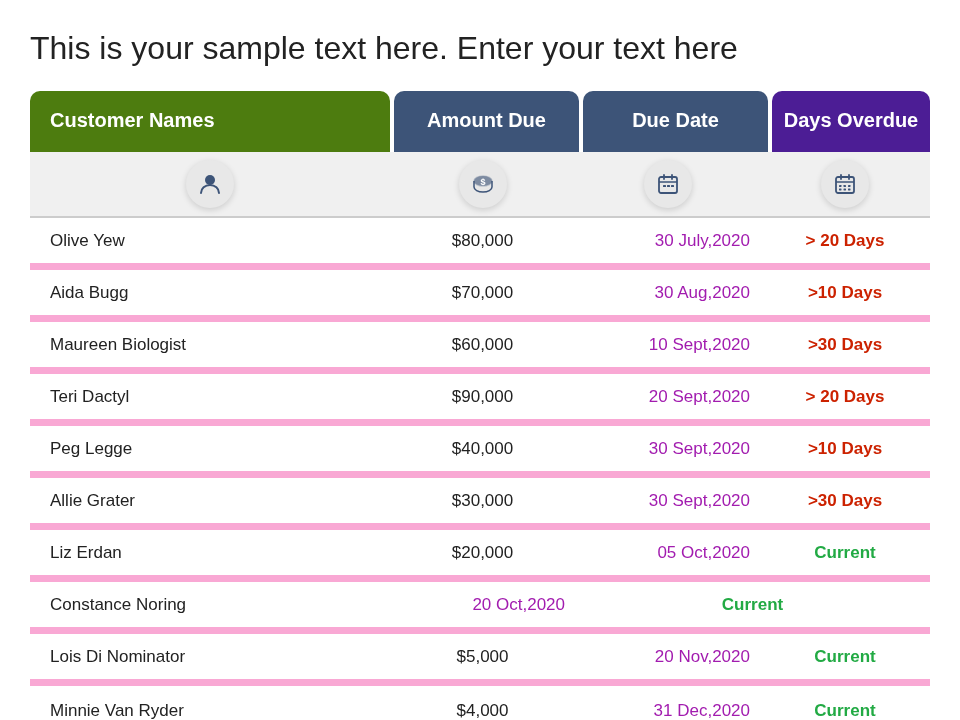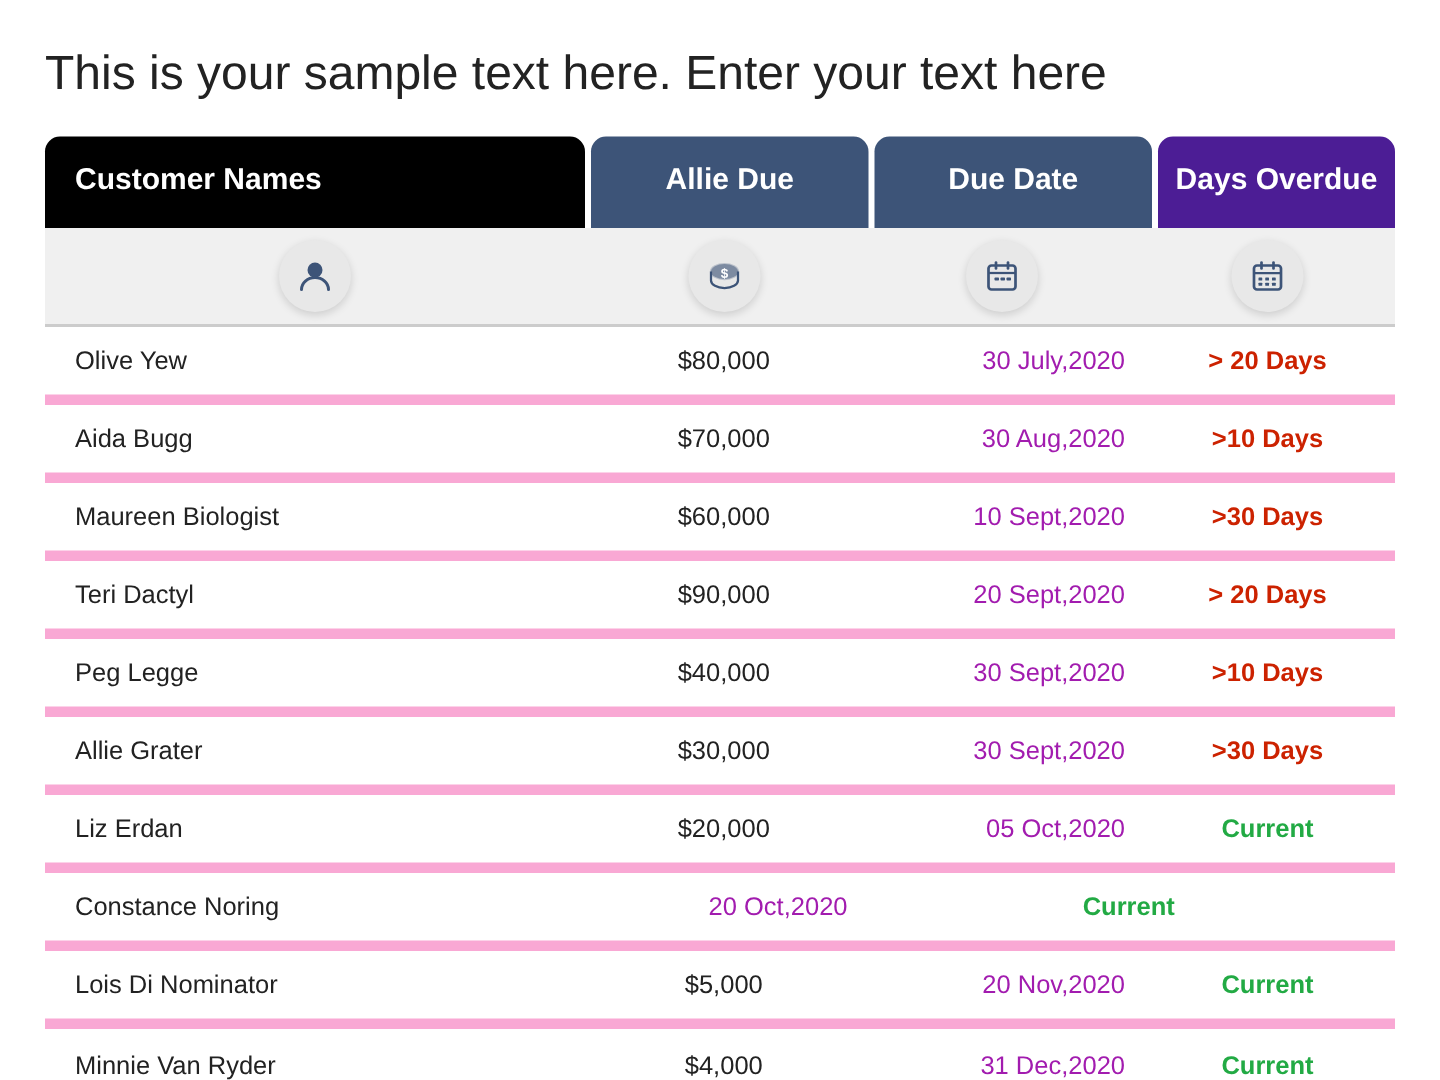--- a/index.html
+++ b/index.html
@@ -22,21 +22,21 @@
       font-weight: 400;
     }
 
     
     .header-row {
       display: flex;
       width: 100%;
     }
 
     .col-customer-header {
-      background: #000000;
+      background: #4d7c0f;
       border-radius: 10px 10px 0 0;
       flex: 0 0 360px;
       padding: 18px 20px 14px 20px;
       display: flex;
       flex-direction: column;
       align-items: flex-start;
       color: white;
       font-weight: 700;
       font-size: 20px;
       margin-right: 4px;
@@ -183,21 +183,21 @@
 <body>
 
 <div class="page-wrapper">
   <div class="page-title">This is your sample text here. Enter your text here</div>
 
   <div class="header-row">
     <div class="col-customer-header">
       <span class="header-label">Customer Names</span>
     </div>
     <div class="col-amount-header">
-      <span class="header-label">Allie Due</span>
+      <span class="header-label">Amount Due</span>
     </div>
     <div class="col-date-header">
       <span class="header-label">Due Date</span>
     </div>
     <div class="col-overdue-header">
       <span class="header-label">Days Overdue</span>
     </div>
   </div>
 
   <div class="icon-row">

